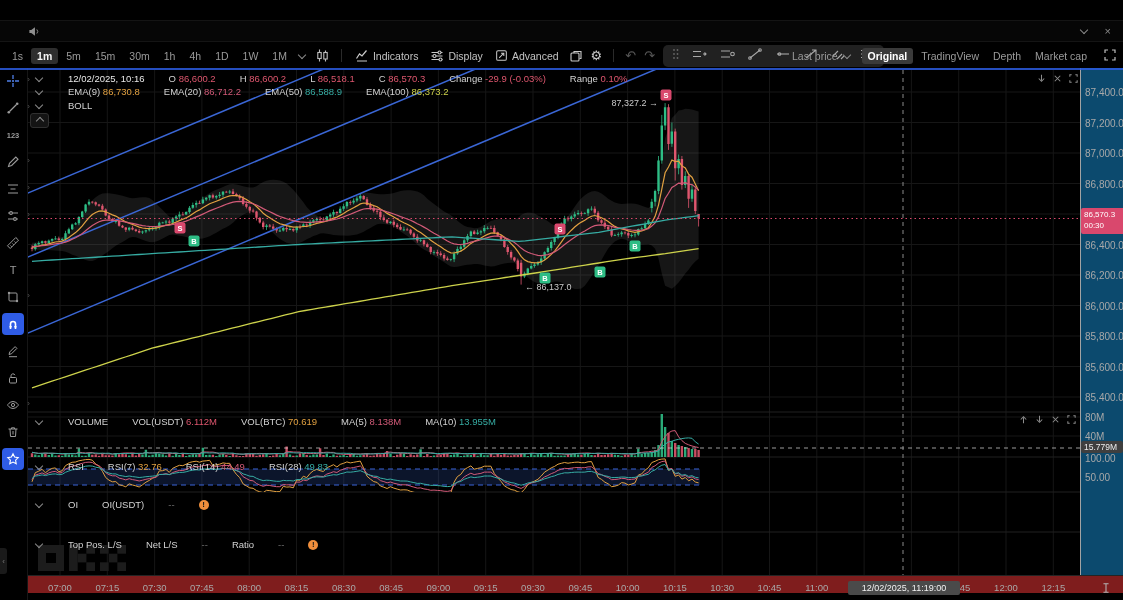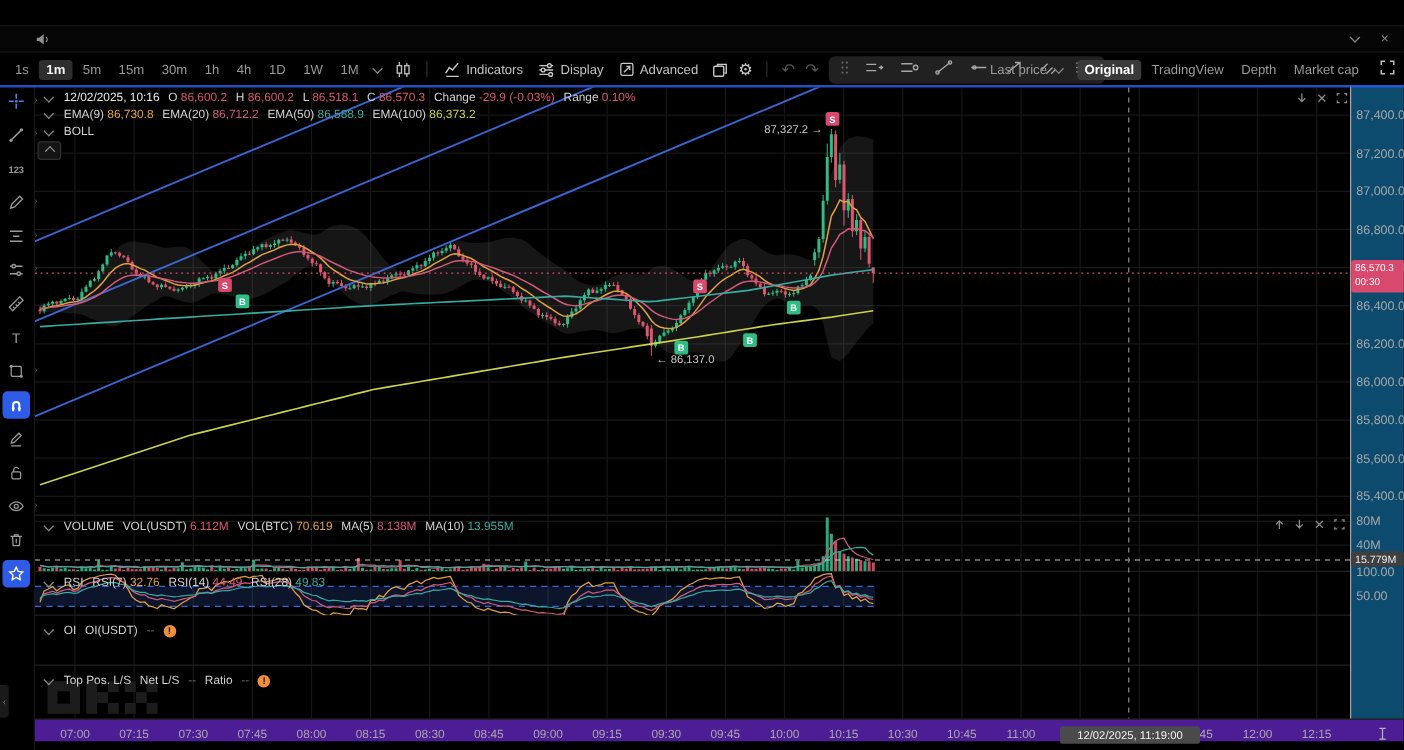--- a/index.html
+++ b/index.html
@@ -41,31 +41,31 @@
   .slot{position:absolute;left:2px;width:22px;height:22px;border-radius:4px;display:flex;align-items:center;justify-content:center;cursor:pointer}
   .slot.activebg{background:#2f5ce6}
   .slot .chv{position:absolute;right:-6px;top:5px;color:#555;font-size:8px}
   
   #chartwrap{position:absolute;left:28px;top:68px;width:1052px;height:507px;z-index:1}
   #chart text{font-family:"Liberation Sans",sans-serif}
   .blue-top{position:absolute;left:0;top:68px;width:1123px;height:2px;background:#2c5ce0;opacity:.85;z-index:4}
   .paxis{position:absolute;left:1080px;top:68px;width:43px;height:507px;border-left:1px solid #a3a3a3;background:#0c4a6e;
     font-size:10px;color:#a8a8a8;z-index:3}
   .ptick{position:absolute;left:4px;white-space:nowrap}
-  .taxis{position:absolute;left:0;top:575px;width:1123px;height:18px;border-top:1px solid #242424;background:#4c1d95;
+  .taxis{position:absolute;left:0;top:575px;width:1123px;height:18px;border-top:1px solid #242424;background:#7f1d1d;
     font-size:9.5px;color:#a8a8a8;z-index:3;box-sizing:border-box}
   .ttick{position:absolute;top:6px;transform:translateX(-50%);white-space:nowrap}
   .badge-price{position:absolute;left:1081px;top:208px;width:42px;background:#d9486d;color:#fff;border-radius:2px;
     font-size:8px;line-height:1.35;padding:2px 0 2px 3px;z-index:6}
   .badge-vol{position:absolute;left:1081px;top:441px;width:42px;height:12px;background:#3f3f3f;color:#eee;
     font-size:8.5px;line-height:12px;padding-left:3px;border-radius:2px;z-index:6;box-sizing:border-box}
   .badge-time{position:absolute;left:848px;top:581px;width:112px;height:14px;background:#4a4a4a;color:#f2f2f2;
     font-size:9px;text-align:center;border-radius:2px;line-height:14px;z-index:6}
   
-  .legend{position:absolute;font-size:9.5px;color:#d2d2d2;display:flex;align-items:center;gap:7px;
+  .legend{position:absolute;font-size:9.5px;color:#d2d2d2;display:flex;align-items:center;gap:24px;
     white-space:nowrap;z-index:3}
   .inf{width:10px;height:10px;border-radius:50%;background:#ef8e3c;color:#1a1a1a;font-size:8px;font-weight:bold;
     display:inline-flex;align-items:center;justify-content:center}
   .colchip{position:absolute;left:30px;top:113px;width:17px;height:13px;background:#141414;border:1px solid #303030;
     border-radius:3px;z-index:3;display:flex;align-items:center;justify-content:center;cursor:pointer}
   .lhandle{position:absolute;left:0;top:548px;width:7px;height:26px;background:#1a1a1a;border-radius:0 3px 3px 0;
     z-index:5;color:#777;font-size:8px;display:flex;align-items:center;justify-content:center;cursor:pointer}
   .pctl{position:absolute;display:flex;gap:5px;z-index:4}
   .pctl span{cursor:pointer;display:flex}
   .tcursor{position:absolute;left:1100px;top:580px;z-index:4;cursor:pointer}

